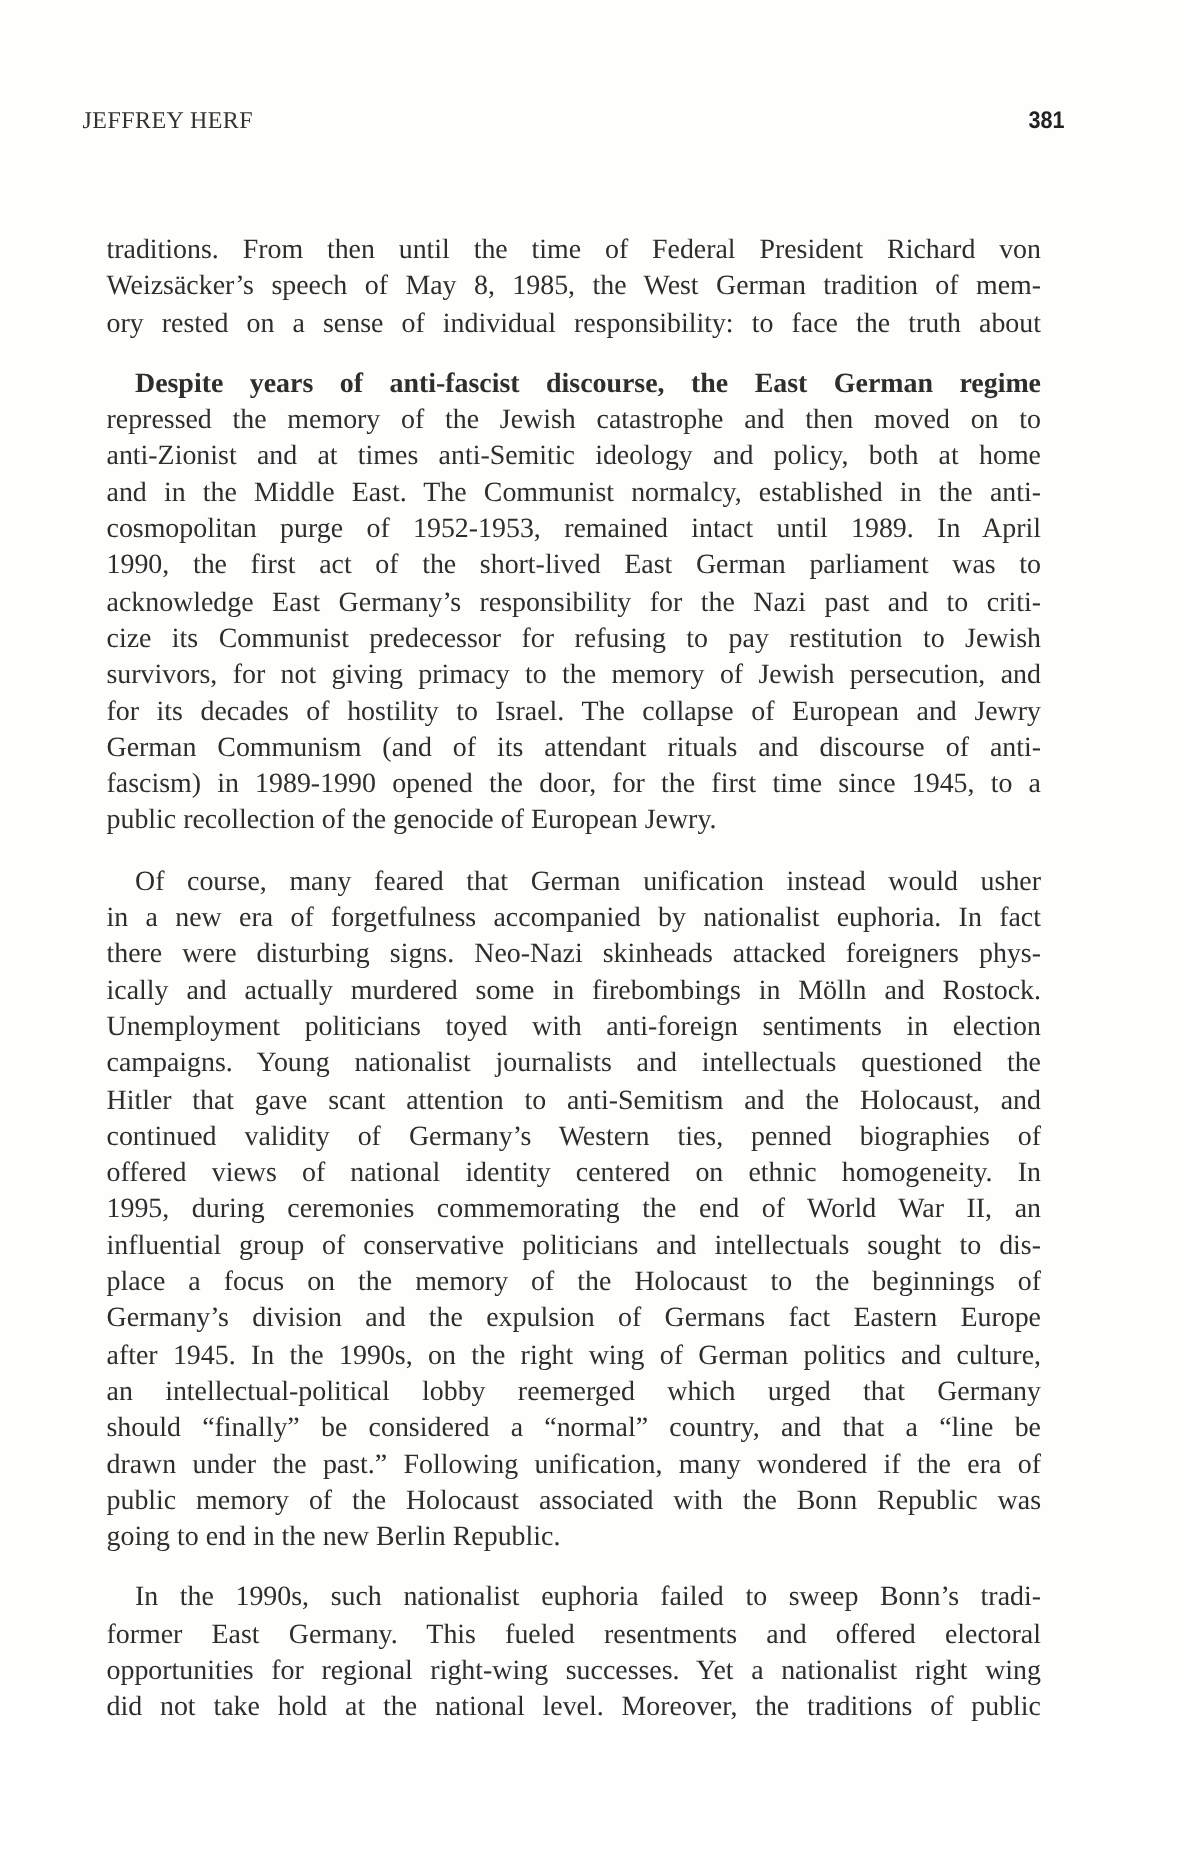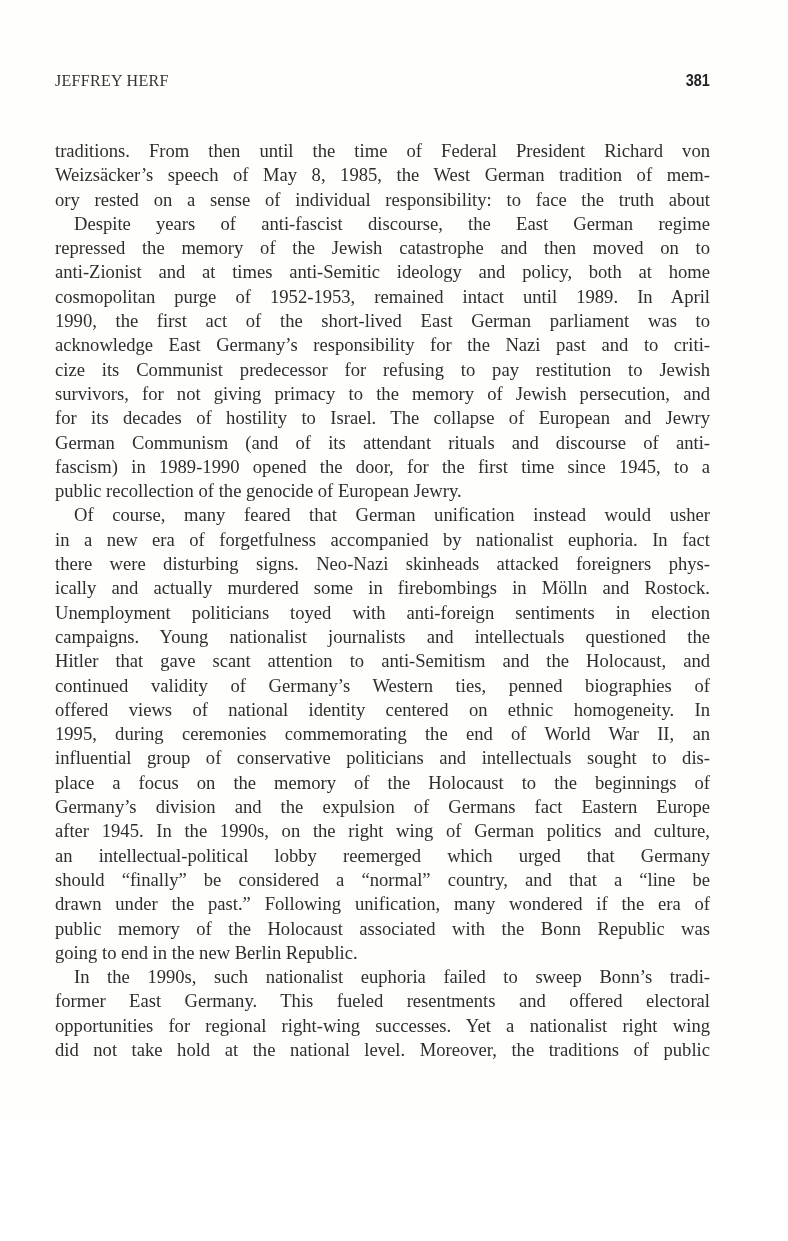--- a/index.html
+++ b/index.html
@@ -31,43 +31,44 @@
   }
   .body-text {
     position: absolute; left: 55px; top: 139px; width: 655px;
     font-family: "Liberation Serif", serif;
     font-size: 18.6px;
     line-height: 24.3px;
     text-align: justify;
     hyphens: manual;
     color: #2e2e2e;
   }
-  .body-text p { margin: 0; text-indent: 0; }
+  .body-text p { margin: 16px; text-indent: 0; }
   .line { display: block; text-align: justify; text-align-last: justify; white-space: nowrap; }
   .line.last { text-align-last: left; }
 </style>
 </head>
 <body>
 
 <div class="page">
   <div class="running-head">
     <span class="author">JEFFREY HERF</span>
     <span class="folio">381</span>
   </div>
 
   <div class="body-text" id="body-text">
       <p>
         <span class="line">traditions. From then until the time of Federal President Richard von</span>
         <span class="line">Weizsäcker’s speech of May 8, 1985, the West German tradition of mem-</span>
         <span class="line">ory rested on a sense of individual responsibility: to face the truth about</span>
       </p>
       <p>
-        <span class="line" style="padding-left: 19px;">Despite years of anti-fascist discourse, the East German regime</span>
+        <span class="line" style="padding-left: 19px; font-weight: bold;">Despite years of anti-fascist discourse, the East German regime</span>
         <span class="line">repressed the memory of the Jewish catastrophe and then moved on to</span>
         <span class="line">anti-Zionist and at times anti-Semitic ideology and policy, both at home</span>
+        <span class="line">and in the Middle East. The Communist normalcy, established in the anti-</span>
         <span class="line">cosmopolitan purge of 1952-1953, remained intact until 1989. In April</span>
         <span class="line">1990, the first act of the short-lived East German parliament was to</span>
         <span class="line">acknowledge East Germany’s responsibility for the Nazi past and to criti-</span>
         <span class="line">cize its Communist predecessor for refusing to pay restitution to Jewish</span>
         <span class="line">survivors, for not giving primacy to the memory of Jewish persecution, and</span>
         <span class="line">for its decades of hostility to Israel. The collapse of European and Jewry</span>
         <span class="line">German Communism (and of its attendant rituals and discourse of anti-</span>
         <span class="line">fascism) in 1989-1990 opened the door, for the first time since 1945, to a</span>
         <span class="line last">public recollection of the genocide of European Jewry.</span>
       </p>

